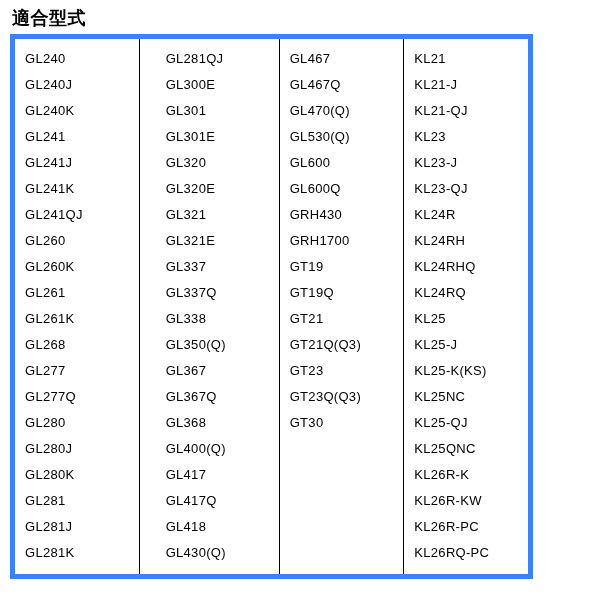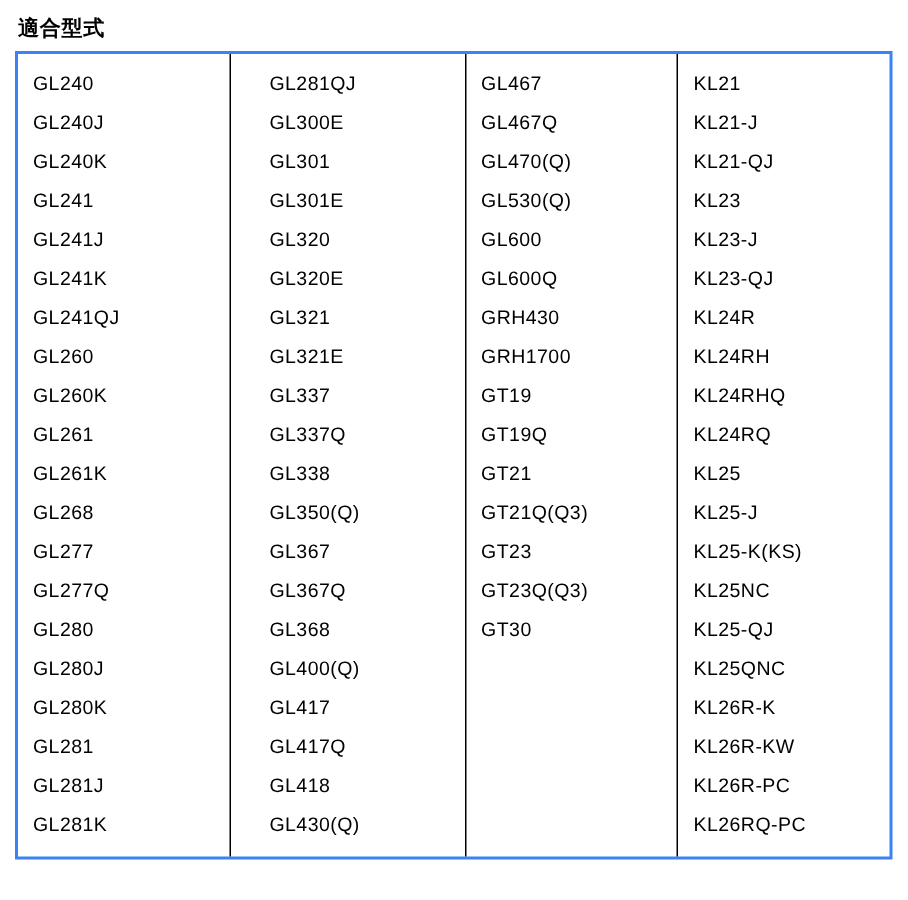--- a/index.html
+++ b/index.html
@@ -15,30 +15,30 @@
     overflow: hidden;
   }
   .page {
     position: relative;
     width: 605px;
     height: 600px;
     box-sizing: border-box;
     padding: 8px 10px 0 10px;
   }
   .title {
-    font-size: 14px;
+    font-size: 18px;
     font-weight: bold;
     line-height: 20px;
     letter-spacing: 0.5px;
     margin: 0 0 6px 2px;
     color: #000;
   }
   .table-wrap {
-    border: 2px solid #3b82f6;
-    width: 585px;
+    border: 5px solid #3b82f6;
+    width: 523px;
     box-sizing: border-box;
     background: #fff;
   }
   table.models {
     border-collapse: collapse;
     width: 100%;
     table-layout: fixed;
   }
   table.models td {
     vertical-align: top;

